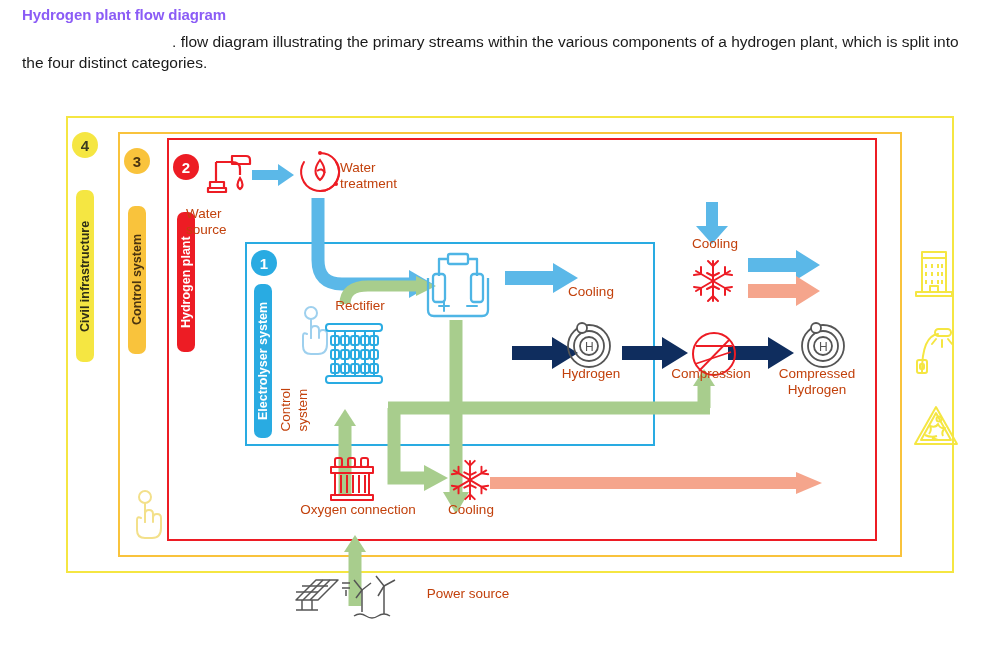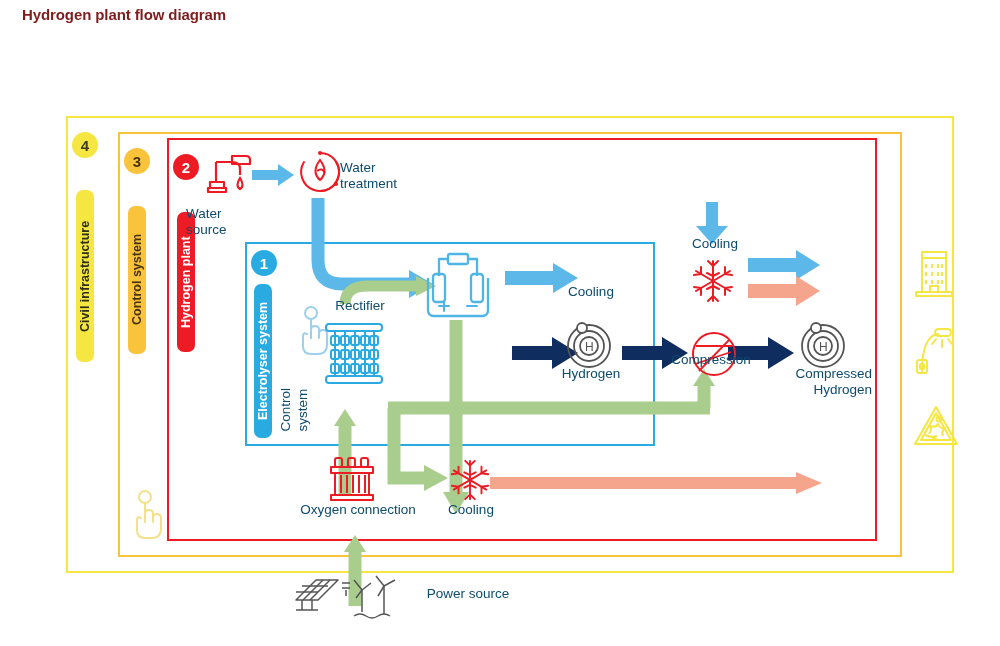--- a/index.html
+++ b/index.html
@@ -9,21 +9,21 @@
     background:#ffffff;
     font-family:"Liberation Sans", sans-serif;
     color:#333333;
     position:relative;
     overflow:hidden;
   }
 
   
   #header { position:absolute; left:22px; top:6px; width:940px; }
   #doc-title {
-    font-size:15px; font-weight:bold; color:#7f1d1d;
+    font-size:15px; font-weight:bold; color:#8b5cf6;
     letter-spacing:-0.1px; margin:0 0 9px 0;
   }
   #doc-desc {
     font-size:15.5px; color:#1a1a1a; line-height:1.33;
     margin:0;
   }
   #doc-desc .indent { display:inline-block; width:150px; }
 
   
   #diagram {
@@ -67,52 +67,57 @@
                     background:#F5E642; color:#2f2f17; }
   #vlabel-control { left:128px; top:98px;  height:148px; width:18px;
                     background:#F9C33C; color:#4a3410; }
   #vlabel-plant   { left:177px; top:104px; height:140px; width:18px;
                     background:#ED1C24; color:#ffffff; }
   #vlabel-elec    { left:254px; top:176px; height:154px; width:18px;
                     background:#29ABE2; color:#ffffff; }
 
   
   .nlabel {
-    position:absolute; font-size:13.5px; color:#0c4a6e; line-height:1.18;
+    position:absolute; font-size:13.5px; color:#c2410c; line-height:1.18;
     text-align:center;
   }
 
   .icon { position:absolute; }
   svg { display:block; overflow:visible; }
 
   
   #lbl-water-source  { left:186px; top:98px;  width:74px; text-align:left; }
   #lbl-water-treat   { left:340px; top:52px;  width:96px; text-align:left; }
   #lbl-rectifier     { left:312px; top:190px; width:96px; }
   #lbl-ctrl-sys-elec { left:278px; top:280px; width:18px;
                        writing-mode:vertical-rl; transform:rotate(180deg);
                        text-align:left; line-height:1.25; }
   #lbl-electrolyser  { left:398px; top:218px; width:120px; }
   #lbl-oxygen        { left:546px; top:176px; width:90px; }
   #lbl-hydrogen      { left:542px; top:258px; width:98px; }
   #lbl-cooling-top   { left:660px; top:128px; width:110px; }
-  #lbl-compression   { left:650px; top:244px; width:122px; }
-  #lbl-comp-hydrogen { left:762px; top:258px; width:110px; line-height:1.2;text-align:right; }
+  #lbl-compression   { left:650px; top:258px; width:122px; }
+  #lbl-comp-hydrogen { left:762px; top:258px; width:110px; line-height:1.2; }
   #lbl-power-conn    { left:278px; top:394px; width:160px; }
   #lbl-cooling-bot   { left:428px; top:394px; width:86px; }
   #lbl-power-source  { left:403px; top:478px; width:130px; text-align:center; }
 
   
   .shape { position:absolute; }
 </style>
 </head>
 <body>
 
 <div id="header">
   <div id="doc-title">Hydrogen plant flow diagram</div>
+  <div id="doc-desc">
+    <span class="indent"></span><span>.</span>
+    <span>flow diagram illustrating the primary streams within the various components of a</span>
+    <span>hydrogen plant, which is split into the four distinct categories.</span>
+  </div>
 </div>
 
 <div id="diagram">
 
   <div class="box" id="box-civil"></div>
   <div class="box" id="box-control"></div>
   <div class="box" id="box-plant"></div>
   <div class="box" id="box-elec"></div>
 
   <div class="badge" id="badge-4">4</div>

